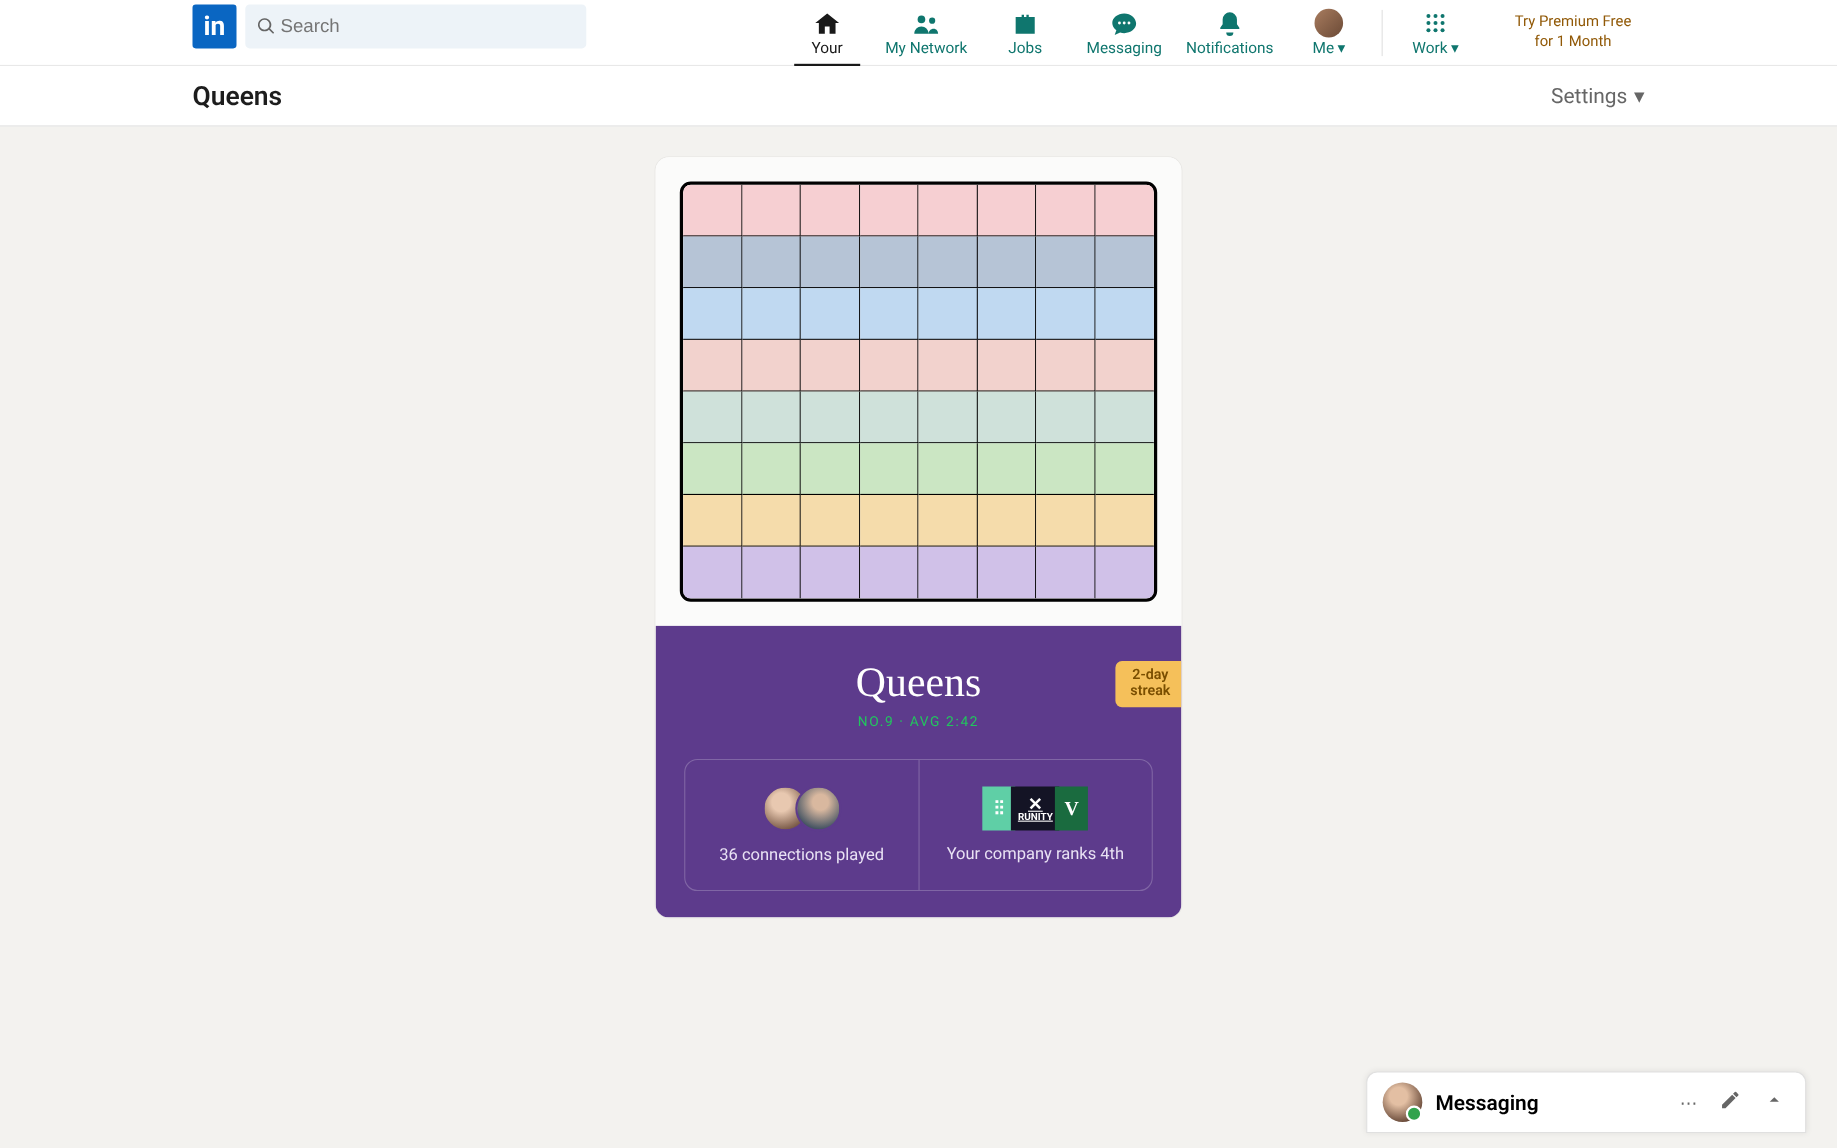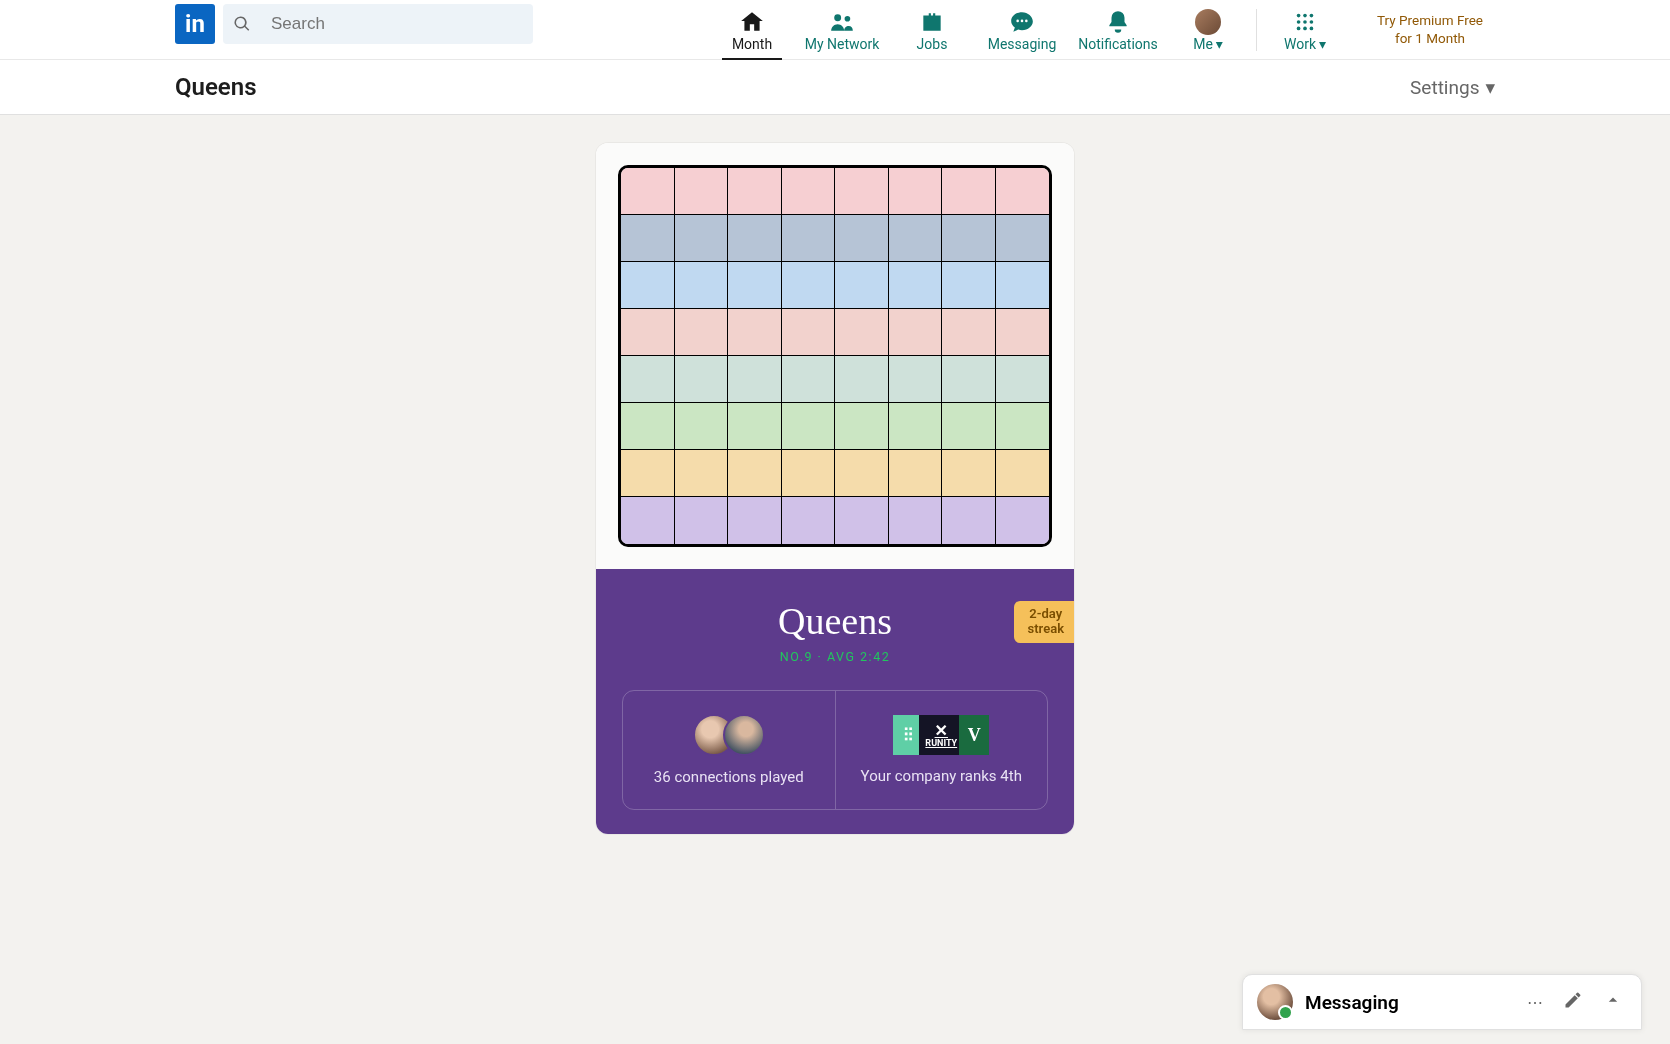--- a/index.html
+++ b/index.html
@@ -37,21 +37,21 @@
       background: #edf3f8;
       border-radius: 4px;
       height: 40px;
       width: 310px;
       padding: 0 10px;
       color: #666;
     }
     .searchbox svg { flex-shrink: 0; }
     .searchbox input {
       border: none; background: transparent; outline: none;
-      font-size: 17px; margin-left: 20px; width: 100%;
+      font-size: 17px; margin-left: 4px; width: 100%;
       color: #333;
     }
     .nav-items {
       position: absolute;
       left: 710px;
       top: 0;
       height: 60px;
       display: flex;
       align-items: stretch;
     }
@@ -247,21 +247,21 @@
     <input type="text" placeholder="Search" style="">
   </div>
 
   <div class="nav-items">
     <div class="nav-item small active">
       <span class="icon-slot">
           <svg width="26" height="26" viewBox="0 0 24 24">
             <path d="M12 3l10 8h-3v9h-5v-6H10v6H5v-9H2z"></path>
           </svg>
         </span>
-      <span class="nav-label">Month</span>
+      <span class="nav-label">Your</span>
     </div>
     <div class="nav-item">
       <span class="icon-slot">
           <svg width="26" height="26" viewBox="0 0 24 24">
             <circle cx="8" cy="8" r="3.2"></circle>
             <circle cx="17" cy="9" r="2.6"></circle>
             <path d="M2 20c0-3.3 2.7-6 6-6s6 2.7 6 6H2zm12 0c0-2.3 1.9-4.2 4.2-4.2S22 17.7 22 20h-8z"></path>
           </svg>
         </span>
       <span class="nav-label">My Network</span>

